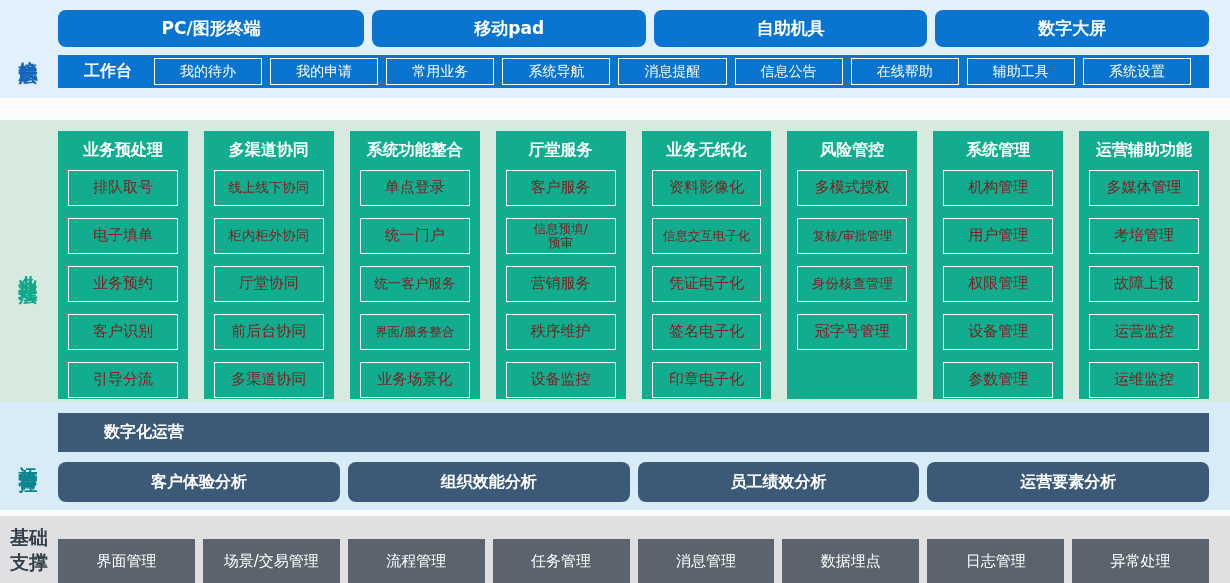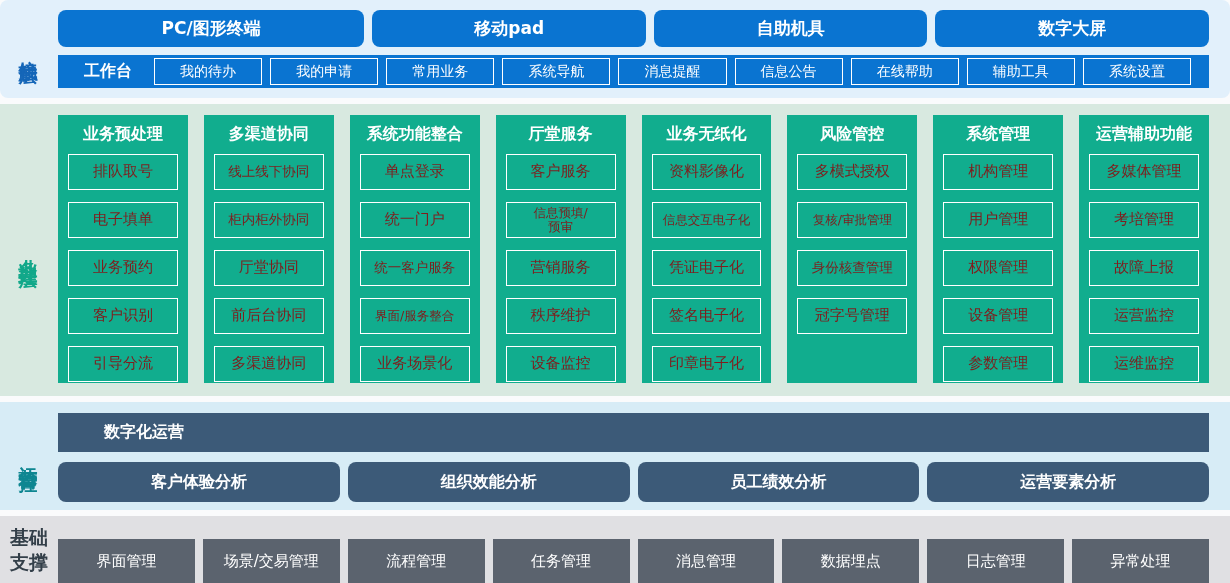--- a/index.html
+++ b/index.html
@@ -8,32 +8,32 @@
     background:#fafbfc;
     font-family:"DejaVu Sans","Liberation Sans",sans-serif;
   }
   .band{position:absolute;left:0;width:1230px;display:flex;box-sizing:border-box;}
   .side{flex:0 0 58px;width:58px;display:flex;align-items:center;justify-content:center;}
   .content{flex:1;margin-right:21px;min-width:0;}
   .v-label{writing-mode:vertical-rl;text-orientation:upright;font-weight:bold;font-size:19px;letter-spacing:3px;}
   .center{display:flex;align-items:center;justify-content:center;}
 
   
-  #band-contact{top:0;height:98px;background:var(--band-contact);border-radius:8px;}
+  #band-contact{top:0;height:98px;background:var(--band-contact);}
   #band-contact .side{color:var(--label-contact);}
   .channels{margin-top:10px;display:flex;gap:8px;height:37px;}
   .channel-btn{flex:1;background:var(--blue);border-radius:8px;color:#fff;font-weight:bold;font-size:17px;}
   .channel-btn:first-child{flex:1.12;}
   .workbench{margin-top:8px;height:33px;background:var(--blue);display:flex;align-items:center;padding-right:18px;}
   .wb-label{font-weight:bold;color:#fff;font-size:16px;padding:0 22px 0 26px;white-space:nowrap;}
   .wb-items{flex:1;display:flex;gap:8px;}
   .wb-item{flex:1;height:25px;border:1px solid #fff;color:#fff;font-size:14px;}
 
   
-  #band-business{top:104px;height:292px;background:var(--band-business);}
+  #band-business{top:120px;height:292px;background:var(--band-business);}
   #band-business .side{color:var(--label-business);}
   .columns{display:flex;gap:16px;padding-top:11px;}
   .biz-col{flex:1;height:268px;background:var(--green);min-width:0;}
   .col-title{color:#fff;font-weight:bold;font-size:16px;text-align:center;padding:9px 0 3px;white-space:nowrap;}
   .col-items{display:flex;flex-direction:column;gap:12px;padding:6px 10px 0;}
   .col-item{height:34px;border:1px solid #fff;color:#7f1d1d;font-size:15px;white-space:pre-line;text-align:center;line-height:1.15;}
 
   
   #band-operations{top:402px;height:108px;background:var(--band-operations);}
   #band-operations .side{color:var(--label-operations);}

